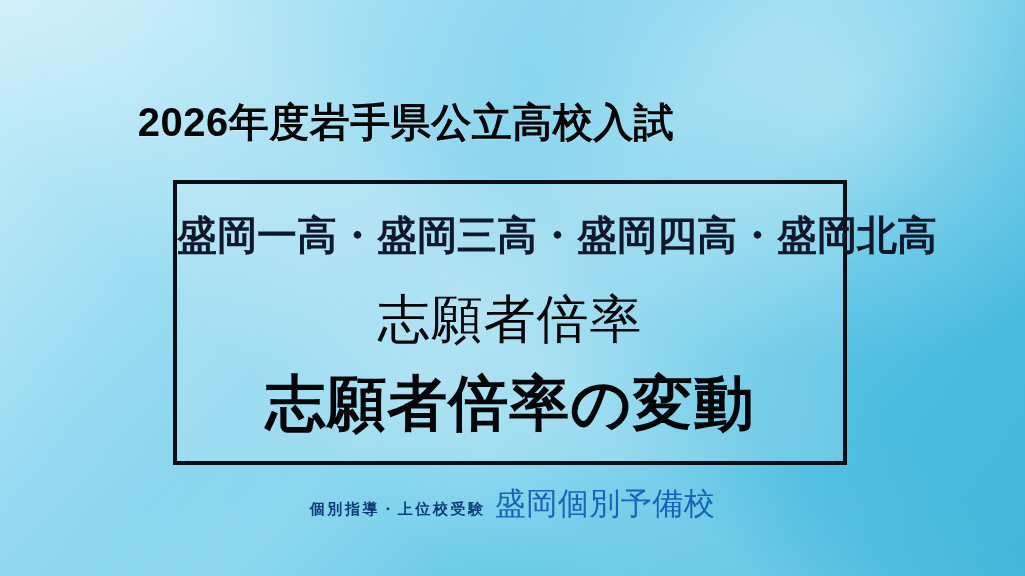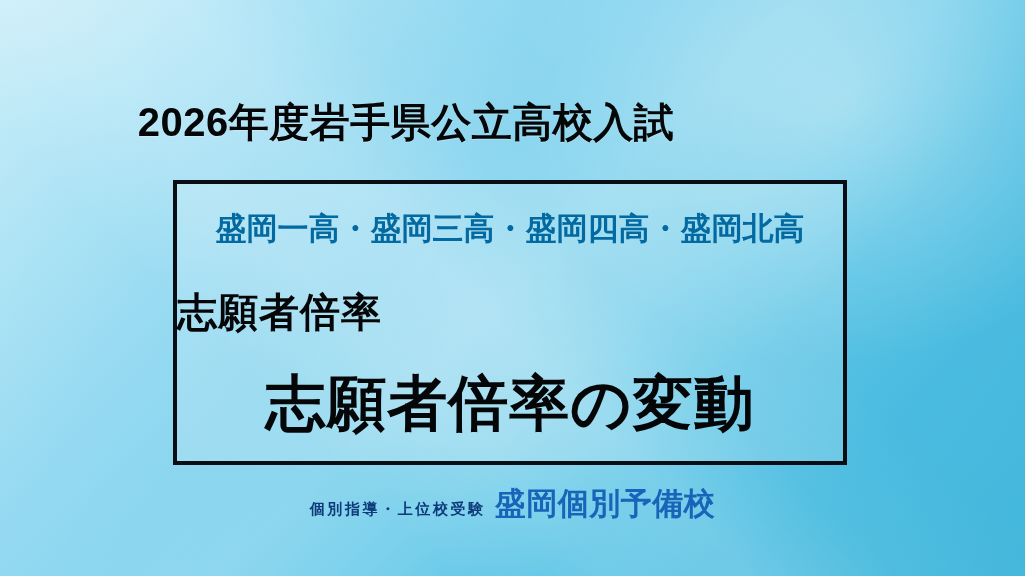--- a/index.html
+++ b/index.html
@@ -120,35 +120,35 @@
     width: 100%;
     height: 100%;
   }
 
   .schools {
     position: absolute;
     left: 0;
     top: 24px;
     width: 100%;
     text-align: center;
-    font-size: 31px;
-    font-weight: 700;
-    color: #0369a1;
+    font-size: 40px;
+    font-weight: 700;
+    color: #0f172a;
     letter-spacing: 0px;
     white-space: nowrap;
   }
 
   .headline-1 {
     position: absolute;
     left: 0;
     top: 101px;
     width: 100%;
-    text-align: left;
-    font-size: 40px;
-    font-weight: 700;
+    text-align: center;
+    font-size: 52px;
+    font-weight: 400;
     color: #050608;
     letter-spacing: 1px;
     white-space: nowrap;
   }
 
   .headline-2 {
     position: absolute;
     left: 0;
     top: 180px;
     width: 100%;
@@ -175,21 +175,21 @@
   .footer-tagline {
     font-size: 15px;
     font-weight: 700;
     color: #0d3a7a;
     letter-spacing: 2.6px;
     white-space: nowrap;
   }
 
   .footer-brand {
     font-size: 31px;
-    font-weight: 700;
+    font-weight: 400;
     color: #1764b8;
     letter-spacing: 0.5px;
     white-space: nowrap;
   }
 </style>
 </head>
 <body>
 
 <div class="slide">
 

